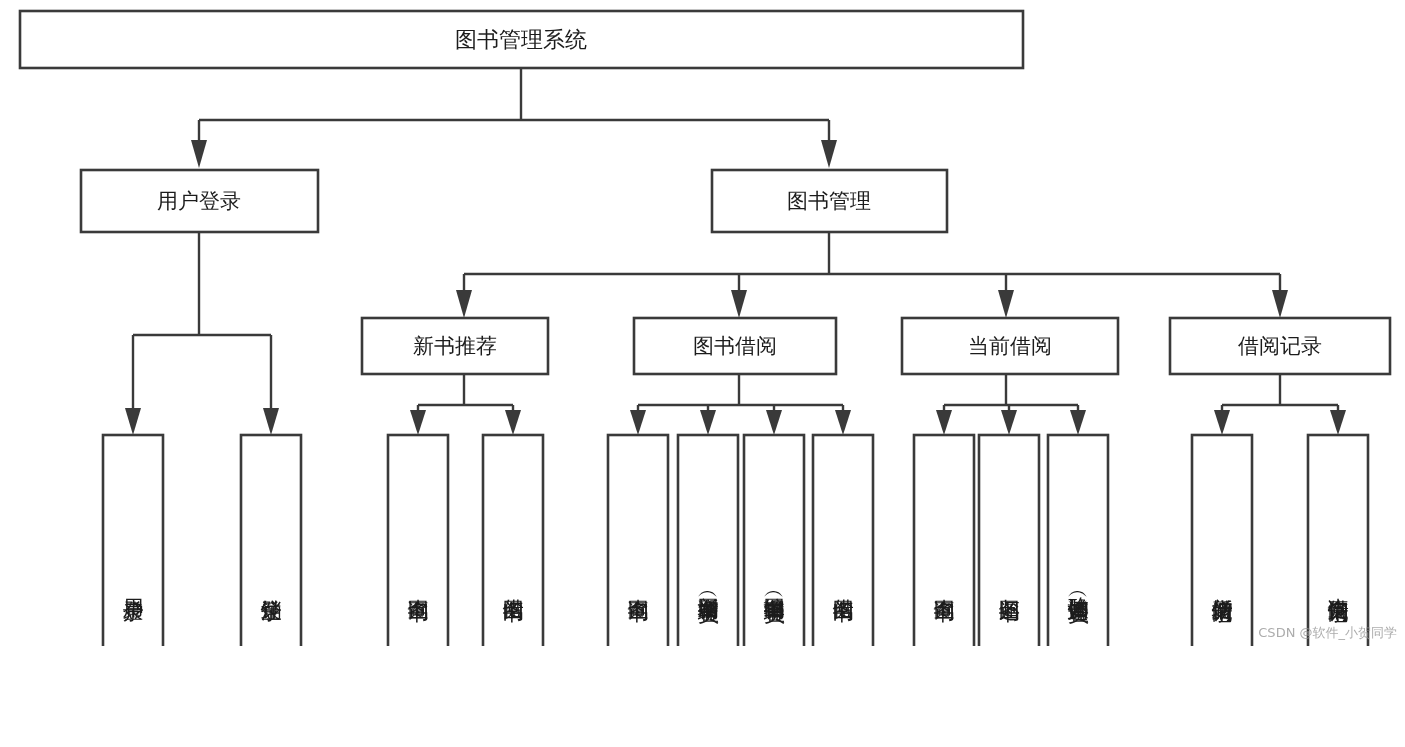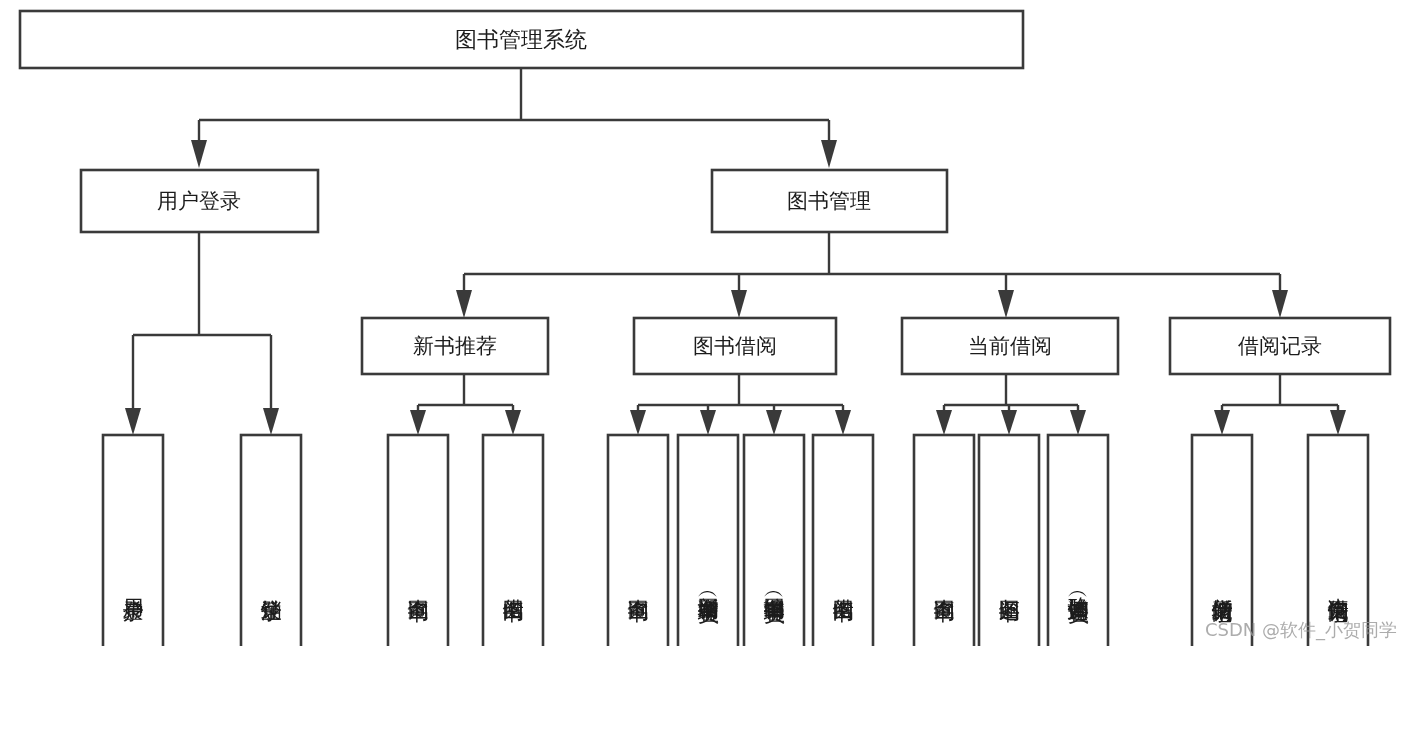--- a/index.html
+++ b/index.html
@@ -66,21 +66,21 @@
     justify-content: center;
     text-align: center;
     white-space: nowrap;
     pointer-events: none;
   }
   .watermark {
     position: absolute;
     right: 8px;
     bottom: 4px;
     font-family: "DejaVu Sans", "Liberation Sans", sans-serif;
-    font-size: 18px;
+    font-size: 13px;
     color: #9a9a9a;
     opacity: 0.82;
     white-space: nowrap;
     pointer-events: none;
   }
 </style>
 </head>
 <body>
 
 <div id="diagram-root">

